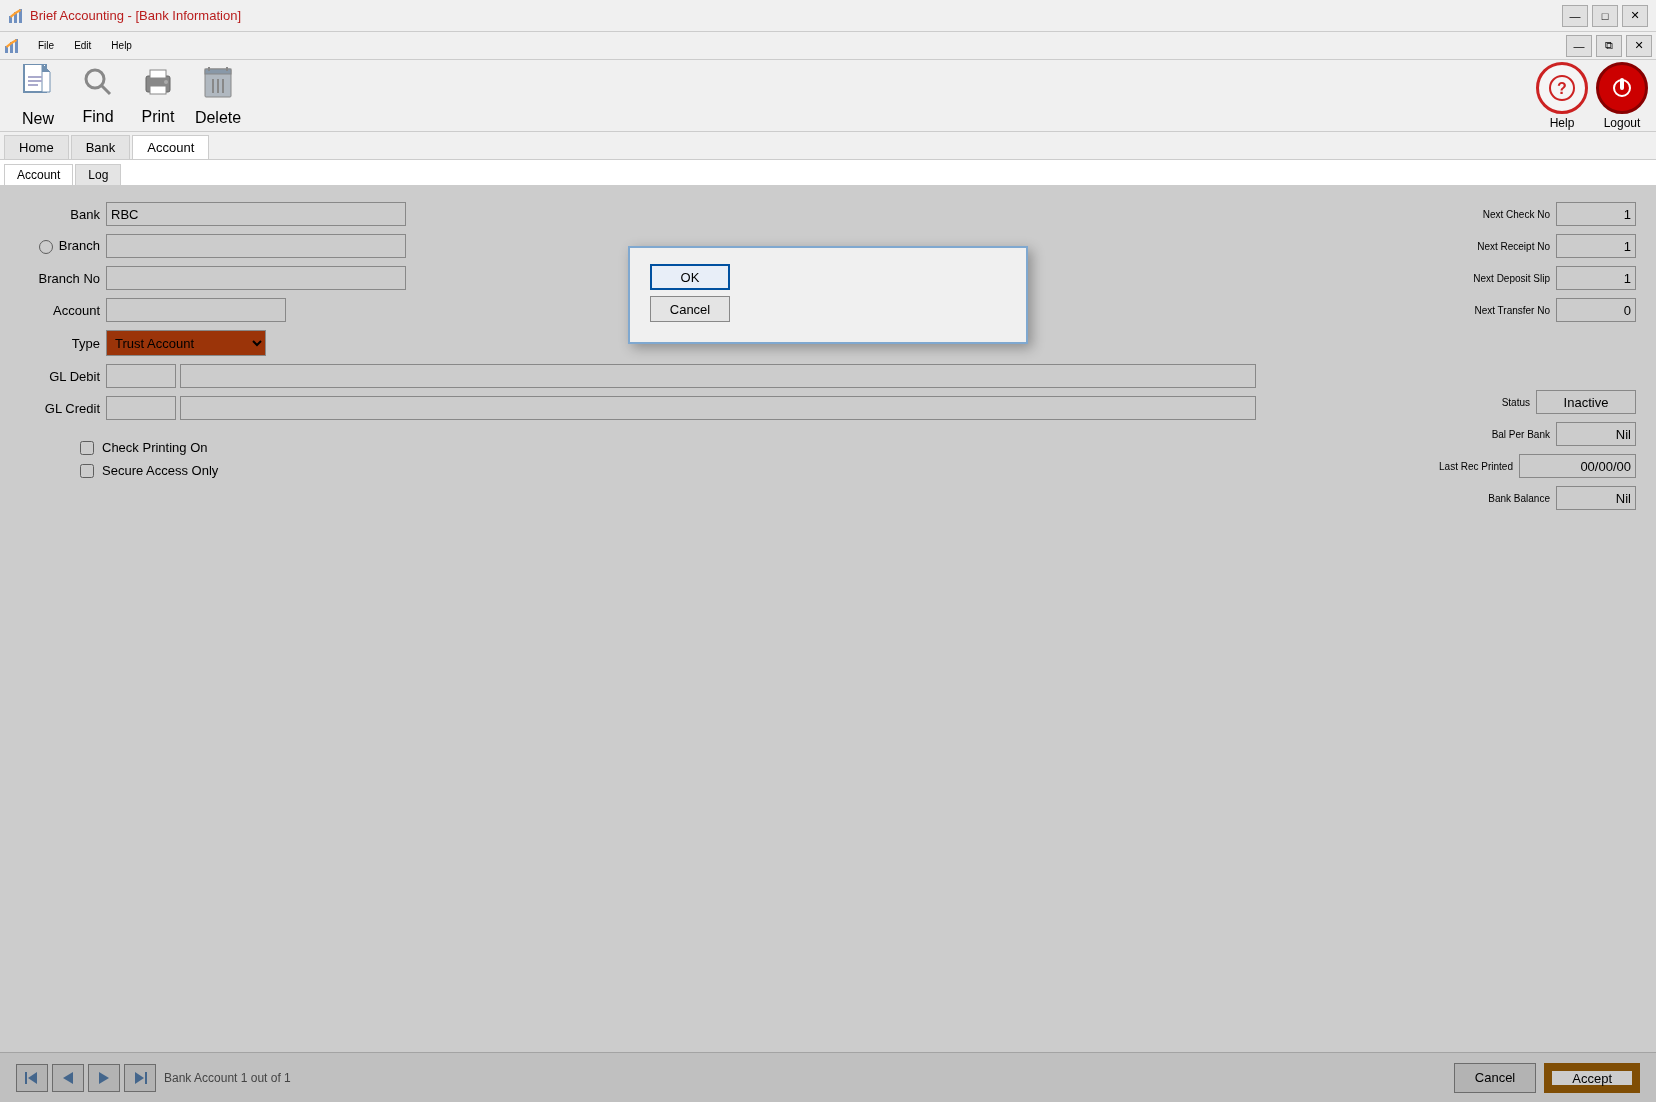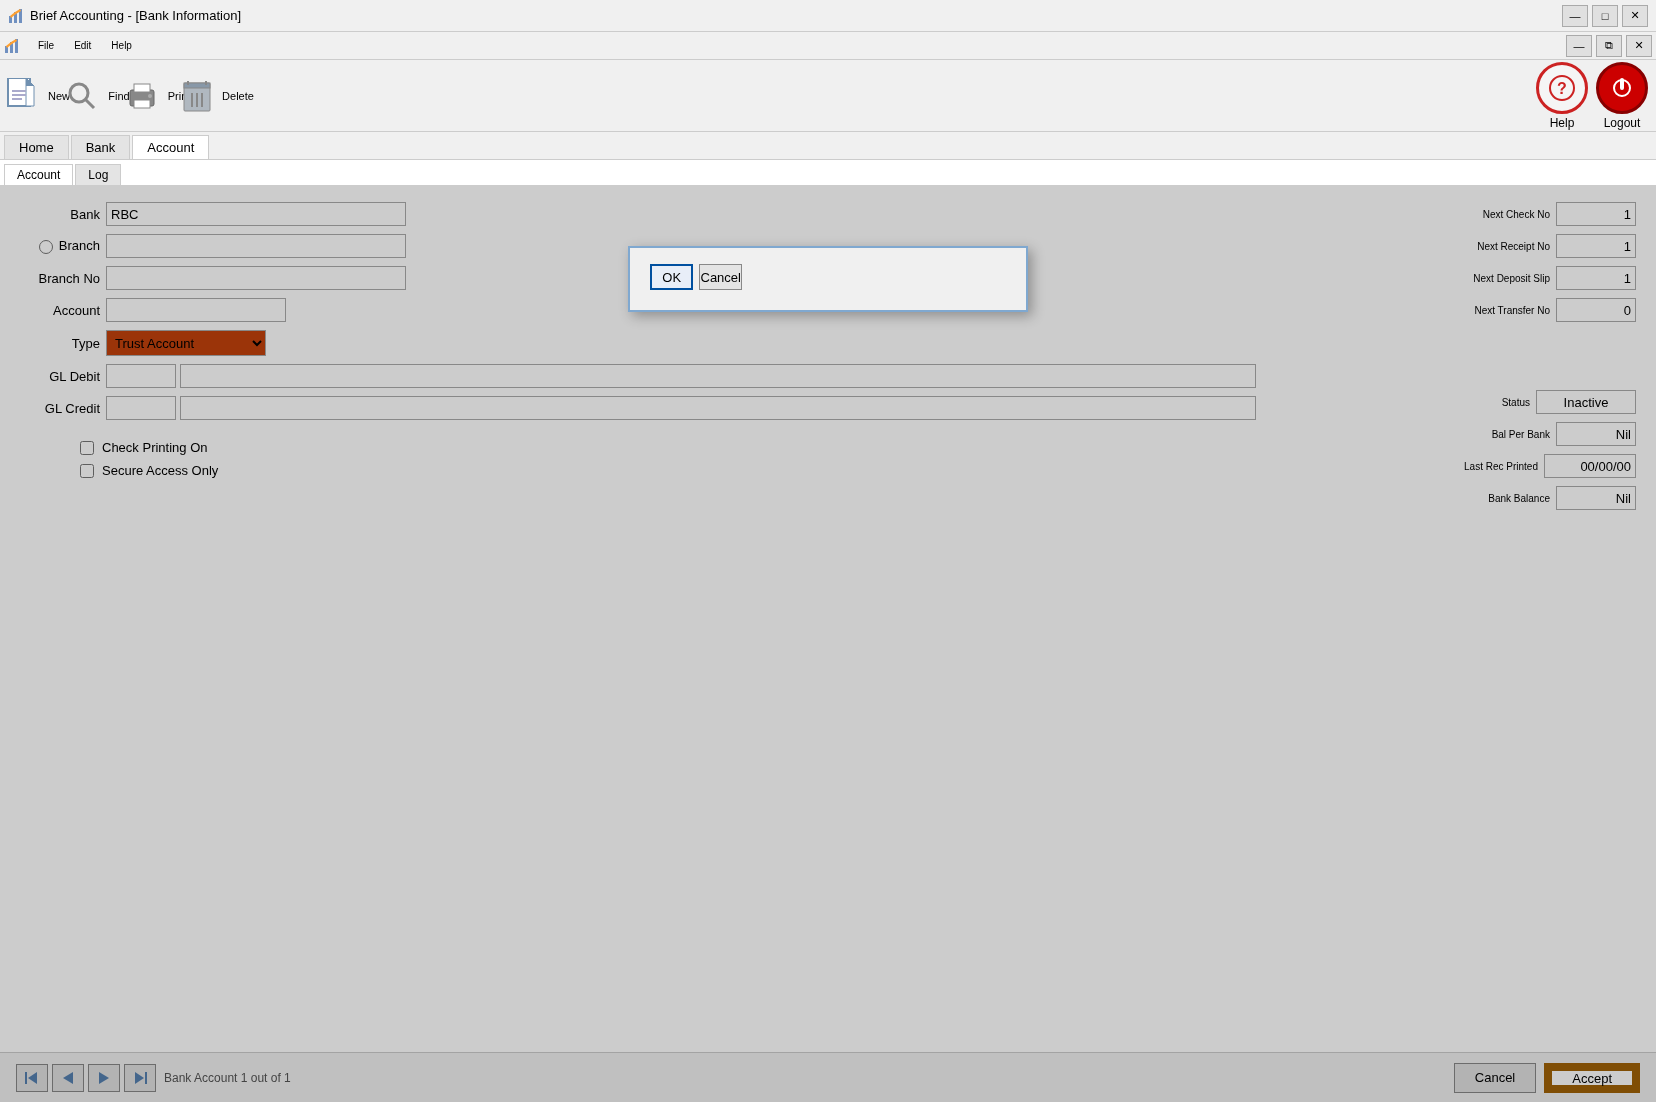--- a/index.html
+++ b/index.html
@@ -25,21 +25,21 @@
     .title-bar-icon {
       width: 16px; height: 16px;
       margin-right: 6px;
       display: inline-flex;
       align-items: center;
       justify-content: center;
     }
     .title-bar-title {
       flex: 1;
       font-size: 13px;
-      color: #000000;
+      color: #b91c1c;
     }
     .title-bar-controls {
       display: flex;
       gap: 4px;
     }
     .title-bar-btn {
       width: 26px; height: 22px;
       background: #e0e0e0;
       border: 1px solid #aaa;
       cursor: pointer;
@@ -69,29 +69,29 @@
       background: #f0f0f0;
       height: 72px;
       display: flex;
       align-items: center;
       padding: 4px 8px;
       border-bottom: 1px solid #ccc;
       position: relative;
     }
     .toolbar-btn {
       display: flex;
-      flex-direction: row;
+      flex-direction: column;
       align-items: center;
       justify-content: center;
       width: 60px;
       height: 60px;
       cursor: pointer;
       border: none;
       background: transparent;
-      font-size: 11px;
+      font-size: 16px;
       gap: 10px;
     }
     .toolbar-icon {
       width: 36px; height: 36px;
       display: flex;
       align-items: center;
       justify-content: center;
     }
     .toolbar-right {
       margin-left: auto;
@@ -311,21 +311,21 @@
       font-size: 13px;
       font-weight: bold;
       margin-bottom: 12px;
     }
     .dialog-message {
       font-size: 13px;
       margin-bottom: 16px;
     }
     .dialog-buttons {
       display: flex;
-      flex-direction: row;
+      flex-direction: column;
       gap: 6px;
       float: right;
       width: 92px;
     }
     .dialog-btn {
       height: 26px;
       width: 80px;
       border: 1px solid #888;
       background: #e4e4e4;
       cursor: pointer;
@@ -613,21 +613,21 @@
           <input class="status-input" type="text" value="Inactive" style="width: 100px; text-align: center;">
         </div>
 
         <div class="right-field-row">
           <span class="right-label">Bal Per Bank</span>
           <input class="right-input" type="text" value="Nil" style="">
         </div>
 
         <div class="right-field-row">
           <span class="right-label">Last Rec Printed</span>
-          <input class="right-input" type="text" value="00/00/00" style="width: 92px;">
+          <input class="right-input" type="text" value="00/00/00" style="width: 117px;">
         </div>
 
         <div class="right-field-row">
           <span class="right-label">Bank Balance</span>
           <input class="right-input" type="text" value="Nil" style="">
         </div>
       </div>
     </div>
   </div>
 

